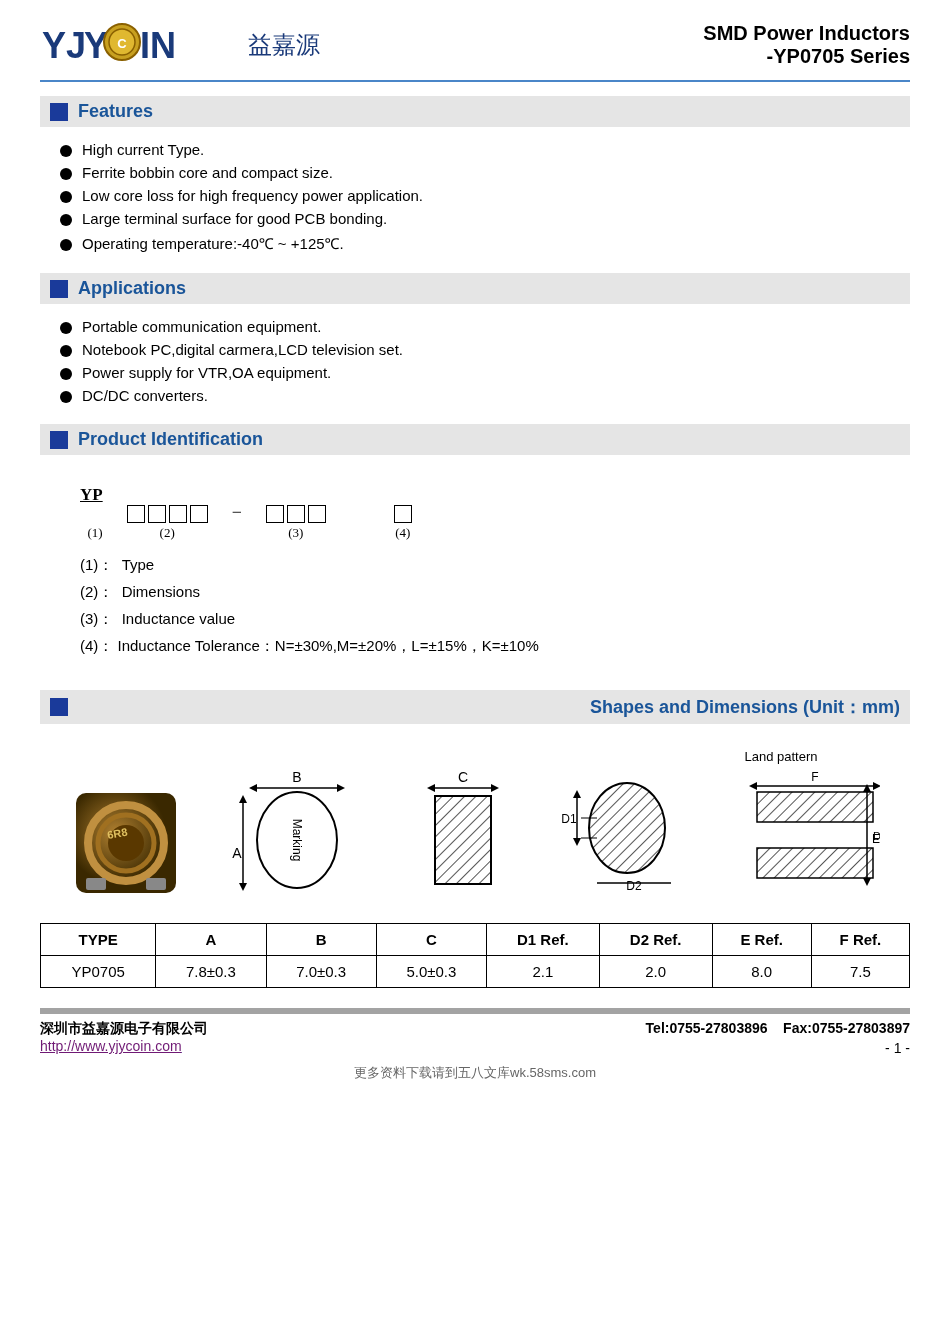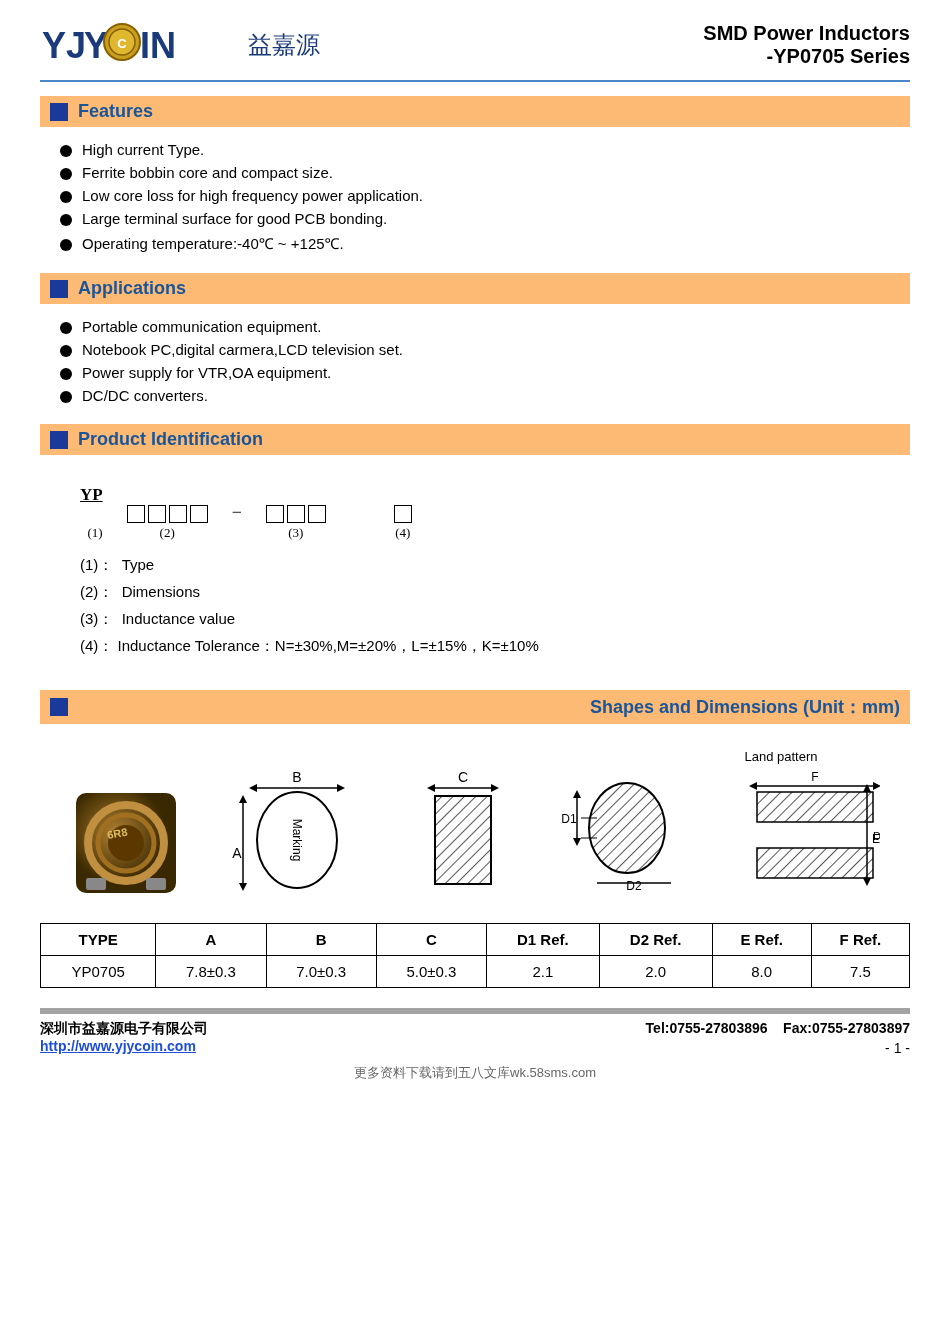--- a/index.html
+++ b/index.html
@@ -49,21 +49,21 @@
     }
     .product-title .title-sub {
       font-size: 20px;
       font-weight: bold;
       color: #000;
       display: block;
     }
 
     
     .section-header {
-      background: #fdba74;
+      background: #e5e5e5;
       display: flex;
       align-items: center;
       gap: 10px;
       padding: 5px 10px;
       margin-bottom: 10px;
       margin-top: 10px;
     }
     .section-header .blue-sq {
       display: inline-block;
       width: 18px;
@@ -452,21 +452,21 @@
         <td>8.0</td>
         <td>7.5</td>
       </tr>
     </tbody>
   </table>
 
   <div class="footer">
     <div class="footer-left">
       <div class="company-name">深圳市益嘉源电子有限公司</div>
       <div class="company-url">
-        <a href="#" style="color:#1d4ed8;font-weight:bold;">http://www.yjycoin.com</a>
+        <a href="#" style="color:#701a75;">http://www.yjycoin.com</a>
       </div>
     </div>
     <div class="footer-right">
       <div class="contact">
         <span>Tel:0755-27803896</span>&nbsp;&nbsp;&nbsp;
         <span>Fax:0755-27803897</span>
       </div>
       <div class="page-num">- 1 -</div>
     </div>
   </div>

